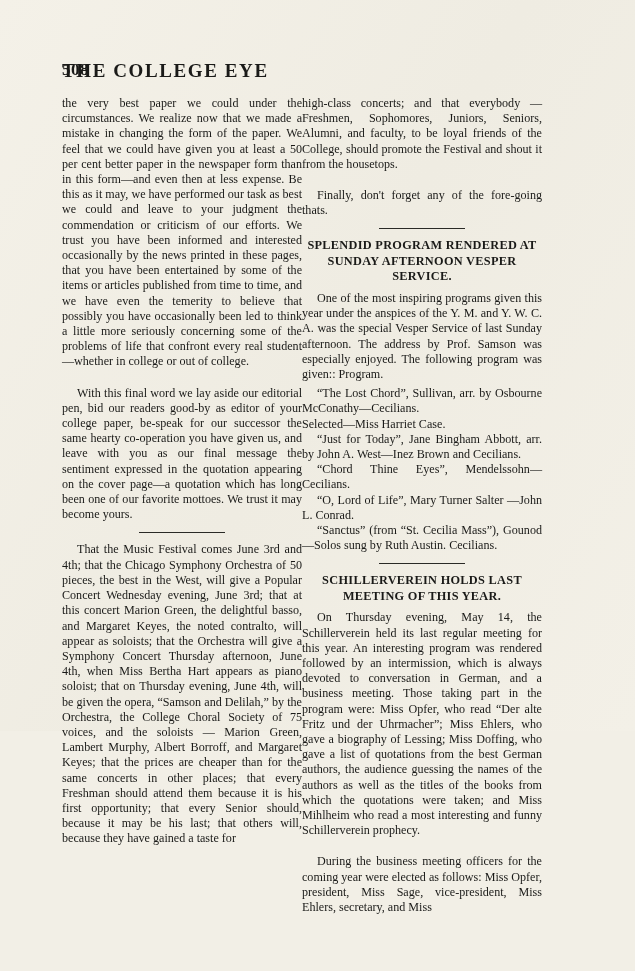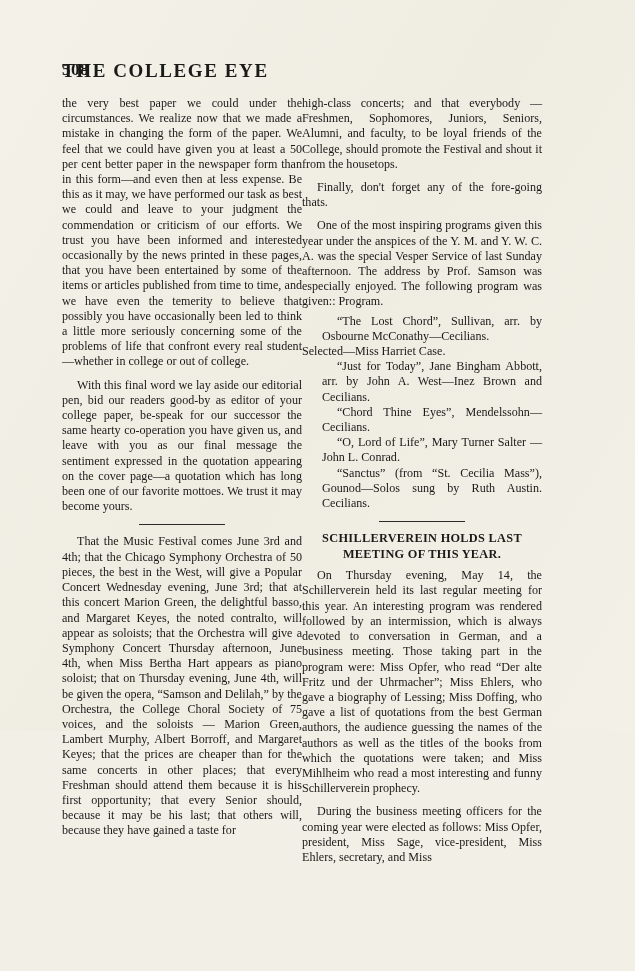--- a/index.html
+++ b/index.html
@@ -61,21 +61,21 @@
     font-size: 12.1px;
     line-height: 15.2px;
     text-align: justify;
     text-justify: inter-word;
     hyphens: none;
   }
   p.indent {
     text-indent: 15px;
   }
   p + p {
-    margin-top: 8px;
+    margin-top: 16px;
   }
   .head-block {
     margin: 10px 0 6px 0;
     text-align: center;
   }
   .head-block .rule {
     width: 86px;
     height: 1px;
     background: #2a2a26;
     margin: 0 auto 9px auto;
@@ -85,21 +85,21 @@
     font-weight: bold;
     line-height: 15.5px;
     letter-spacing: 0.3px;
   }
   .spacer-xs { height: 4px; }
   .prog-line {
     font-size: 12.1px;
     line-height: 15.2px;
     text-align: justify;
   }
-  .prog-line.ind { text-indent: 15px; margin-left: 20px; }
+  .prog-line.ind { text-indent: 15px; }
 </style>
 </head>
 <body>
 
 <div class="page">
 
   <div class="header">
     <div class="page-number">508</div>
     <div class="masthead">THE COLLEGE EYE</div>
   </div>
@@ -114,20 +114,24 @@
         <div class="rule"></div>
       </div>
 
       <p class="indent">That the Music Festival comes June 3rd and 4th; that the Chicago Symphony Orchestra of 50 pieces, the best in the West, will give a Popular Concert Wednesday evening, June 3rd; that at this concert Marion Green, the delightful basso, and Margaret Keyes, the noted contralto, will appear as soloists; that the Orchestra will give a Symphony Concert Thursday afternoon, June 4th, when Miss Bertha Hart appears as piano soloist; that on Thursday evening, June 4th, will be given the opera, “Samson and Delilah,” by the Orchestra, the College Choral Society of 75 voices, and the soloists — Marion Green, Lambert Murphy, Albert Borroff, and Margaret Keyes; that the prices are cheaper than for the same concerts in other places; that every Freshman should attend them because it is his first opportunity; that every Senior should, because it may be his last; that others will, because they have gained a taste for</p>
     </div>
 
     <div class="col">
       <p>high-class concerts; and that everybody —Freshmen, Sophomores, Juniors, Seniors, Alumni, and faculty, to be loyal friends of the College, should promote the Festival and shout it from the housetops.</p>
       <p class="indent">Finally, don't forget any of the fore-going thats.</p>
 
+      <div class="head-block">
+        <div class="rule"></div>
+        <div class="htext">SPLENDID PROGRAM RENDERED AT SUNDAY AFTERNOON VESPER SERVICE.</div>
+      </div>
 
       <p class="indent">One of the most inspiring programs given this year under the anspices of the Y. M. and Y. W. C. A. was the special Vesper Service of last Sunday afternoon. The address by Prof. Samson was especially enjoyed. The following program was given::     Program.</p>
       <div class="spacer-xs"></div>
       <div class="prog-line ind">“The Lost Chord”, Sullivan, arr. by Osbourne McConathy—Cecilians.</div>
       <div class="prog-line">Selected—Miss Harriet Case.</div>
       <div class="prog-line ind">“Just for Today”, Jane Bingham Abbott, arr. by John A. West—Inez Brown and Cecilians.</div>
       <div class="prog-line ind">“Chord Thine Eyes”, Mendelssohn—Cecilians.</div>
       <div class="prog-line ind">“O, Lord of Life”, Mary Turner Salter —John L. Conrad.</div>
       <div class="prog-line ind">“Sanctus” (from “St. Cecilia Mass”), Gounod—Solos sung by Ruth Austin. Cecilians.</div>
 

